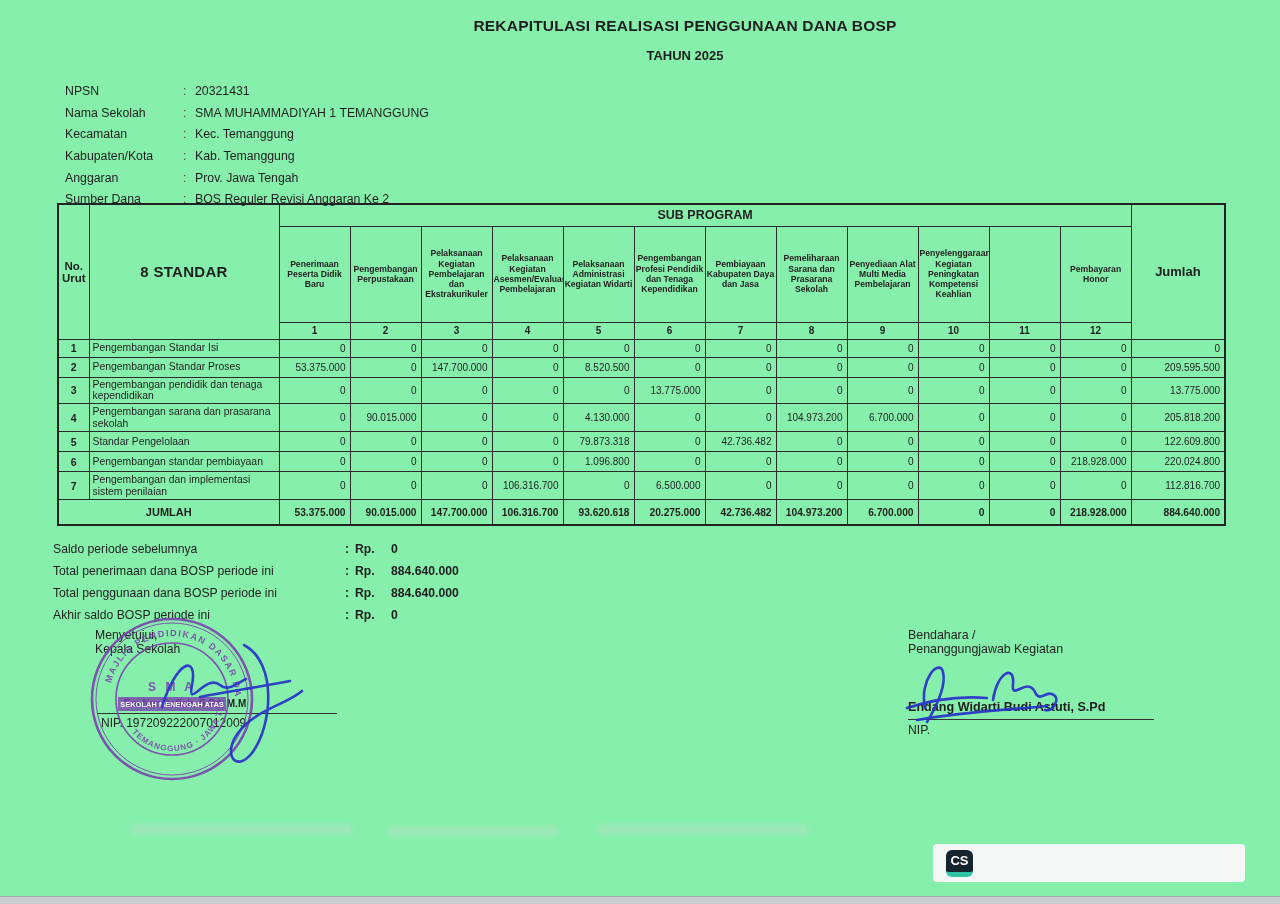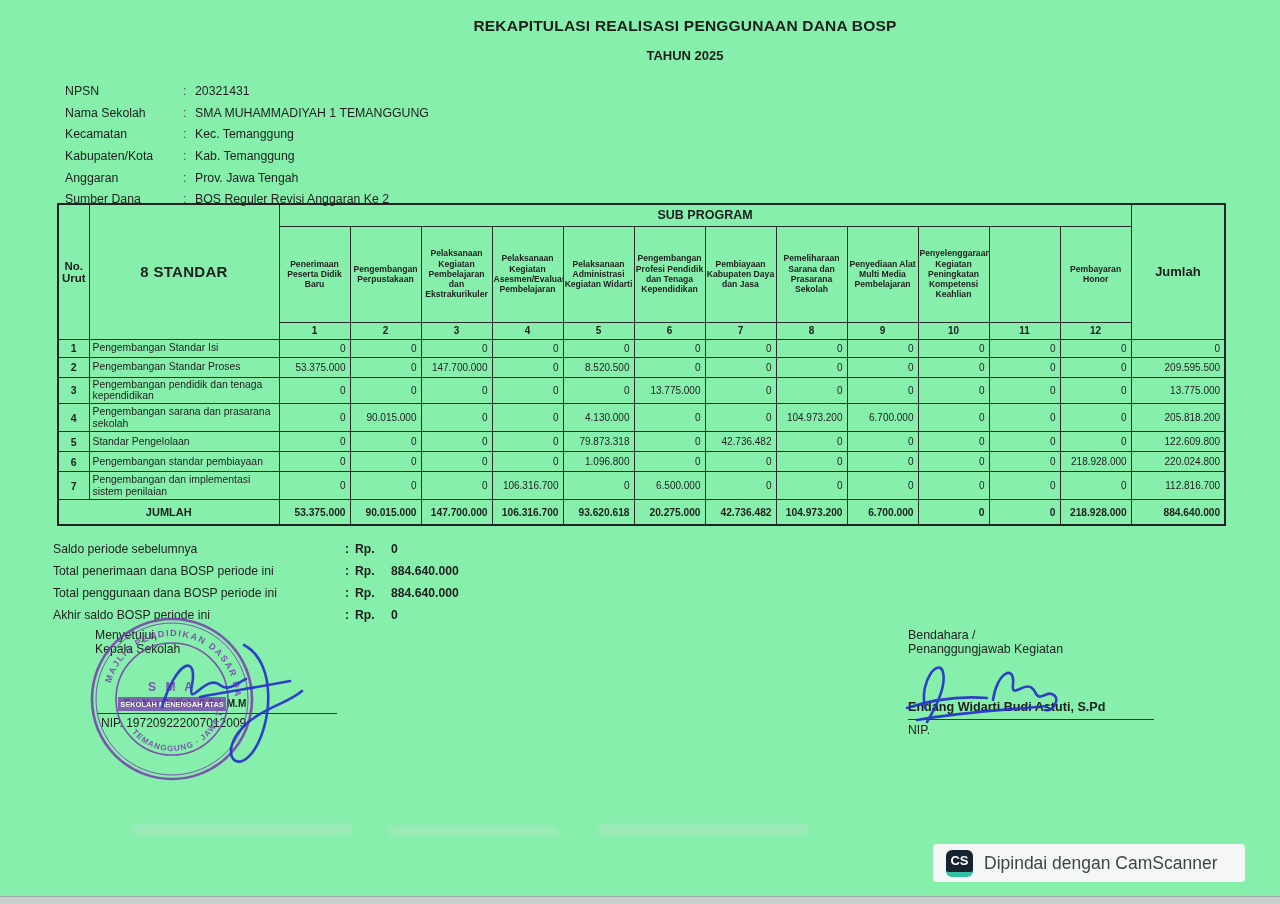--- a/index.html
+++ b/index.html
@@ -393,17 +393,16 @@
       <path d="M22,70 C66,62 112,60 152,56"></path>
     </g>
   </svg>
 
   <div class="ghost" style="left:132px; top:824px; width:220px; height:11px;"></div>
   <div class="ghost" style="left:388px; top:826px; width:170px; height:10px;"></div>
   <div class="ghost" style="left:598px; top:824px; width:210px; height:11px;"></div>
 
   <div class="cam-badge">
     <div class="cs-icon">CS</div>
-    <div class="cam-text">Dipindai dengan CamScanner</div>
   </div>
 
   <div class="bottom-strip"></div>
 </div>
 
 </body></html>

